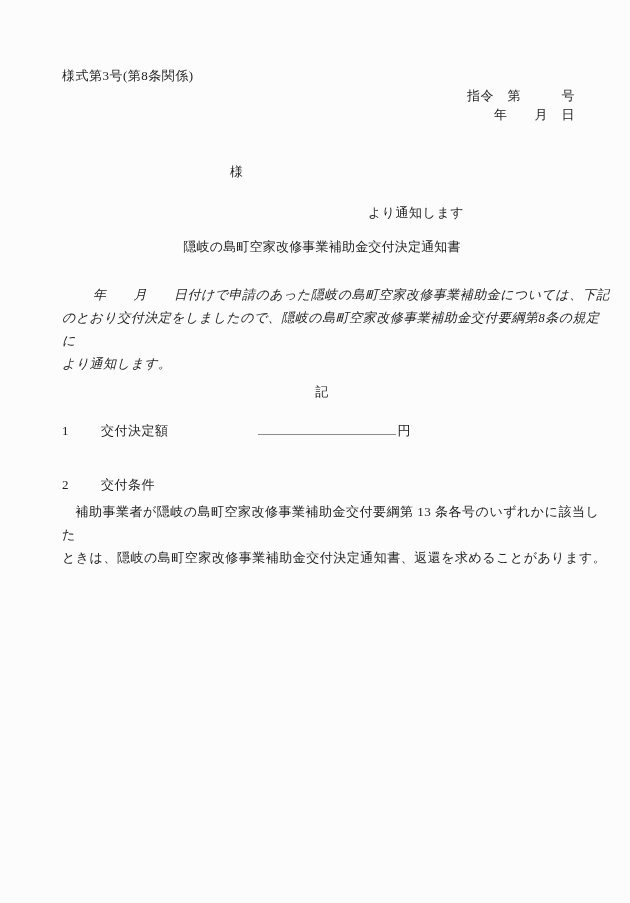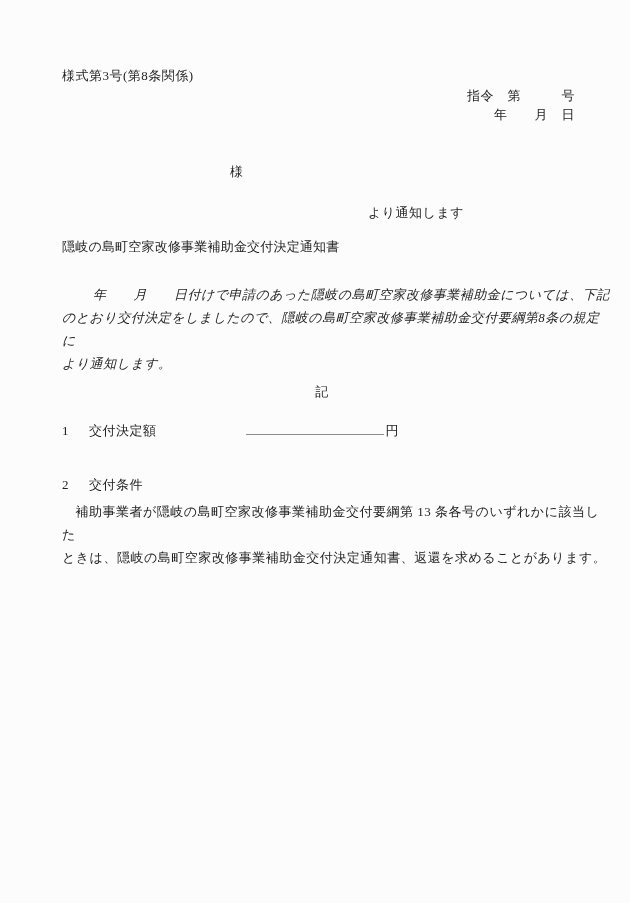--- a/index.html
+++ b/index.html
@@ -21,34 +21,34 @@
   .abs { position: absolute; }
 
   .form-number   { left: 62px;  top: 68px; }
   .directive     { right: 55px; top: 88px;  text-align: left; }
   .issue-date    { right: 55px; top: 107px; }
   .addressee     { left: 230px; top: 164px; }
   .sender        { left: 368px; top: 205px; }
 
   .doc-title {
     left: 62px; top: 239px; width: 520px;
-    text-align: left;
+    text-align: center;
     letter-spacing: 0.2px;
   }
 
   .body-par { left: 62px; top: 283px; width: 548px; line-height: 23px; font-style: italic; }
   .indent-2 { text-indent: 31px; }
 
   .record-marker { left: 62px; top: 384px; width: 520px; text-align: center; }
 
   .item-row   { left: 62px; top: 420px; width: 548px; }
   .item2-head { left: 62px; top: 477px; }
   .item2-par  { left: 62px; top: 500px; width: 548px; line-height: 23px; }
 
-  .item-label { margin-left: 20px; }
+  .item-label { margin-left: 32px; }
 
   .blank-line {
     display: inline-block;
     width: 138px; height: 14px;
     margin-left: 89px;
     border-bottom: 1px solid #8c8c8c;
   }
   .unit { margin-left: 2px; }
 </style>
 </head>

